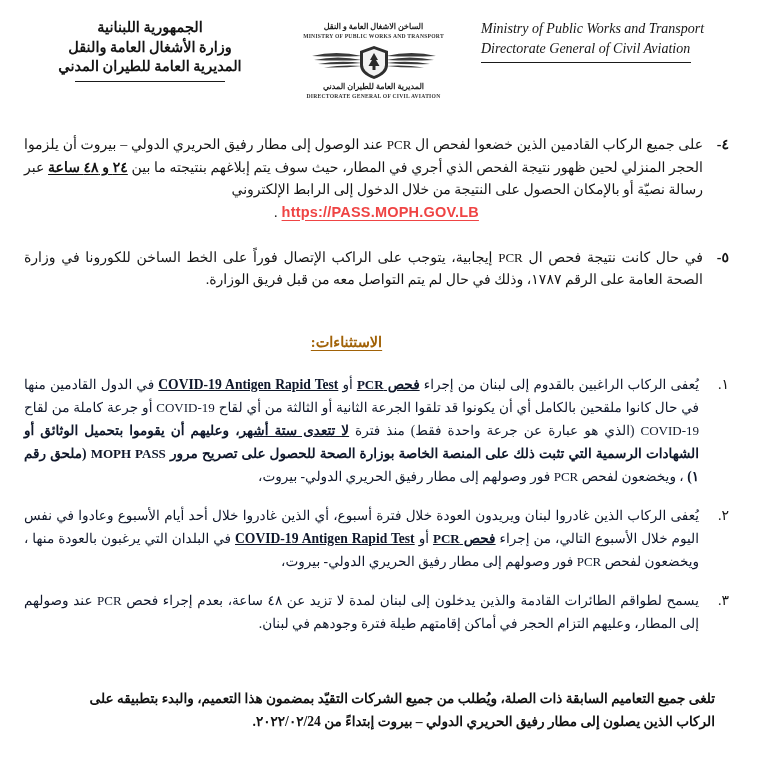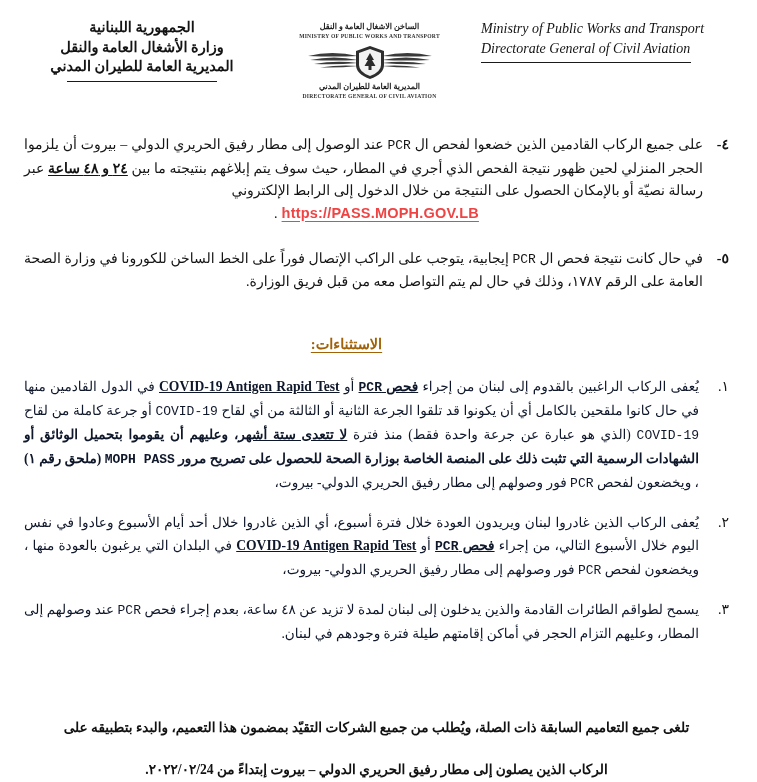--- a/index.html
+++ b/index.html
@@ -18,20 +18,21 @@
 
   
   .letterhead {
     display: flex;
     flex-direction: row-reverse;
     align-items: flex-start;
     justify-content: space-between;
     padding: 14px 26px 0 26px;
     box-sizing: border-box;
     height: 108px;
+    margin-left: 8px;
   }
   .lh-col {
     display: flex;
     flex-direction: column;
   }
   .lh-arabic {
     direction: rtl;
     text-align: center;
     width: 232px;
     padding-top: 4px;
@@ -145,21 +146,21 @@
     line-height: 22.5px;
     text-align: justify;
     text-align-last: right;
     color: #141414;
   }
   .ptext b { font-weight: 700; }
   .ptext u { text-decoration: underline; text-underline-offset: 2px; }
   .ltr {
     direction: ltr;
     unicode-bidi: embed;
-    font-family: Liberation Mono, monospace;
+    font-family: Liberation Serif, serif;
     font-size: 13px;
   }
   .ltr-serif {
     direction: ltr;
     unicode-bidi: embed;
     font-family: "Liberation Serif", "DejaVu Serif", serif;
   }
 
   .spacer-lg { height: 26px; }
   .spacer-md { height: 16px; }
@@ -217,25 +218,23 @@
     font-size: 13.6px;
     line-height: 23px;
     text-align: justify;
     text-align-last: right;
     color: #0f172a;
   }
 
   .closing {
     font-size: 13.6px;
     line-height: 23px;
-    text-align: center;
     font-weight: 700;
     color: #111;
     padding: 0 14px;
-    margin-top: 19px;
   }
   .closing-wrap { margin-top: 0; }
 </style>
 </head>
 <body>
 
 <div class="letterhead">
 
   <div class="lh-col lh-arabic">
     <div class="line">الجمهورية اللبنانية</div>

